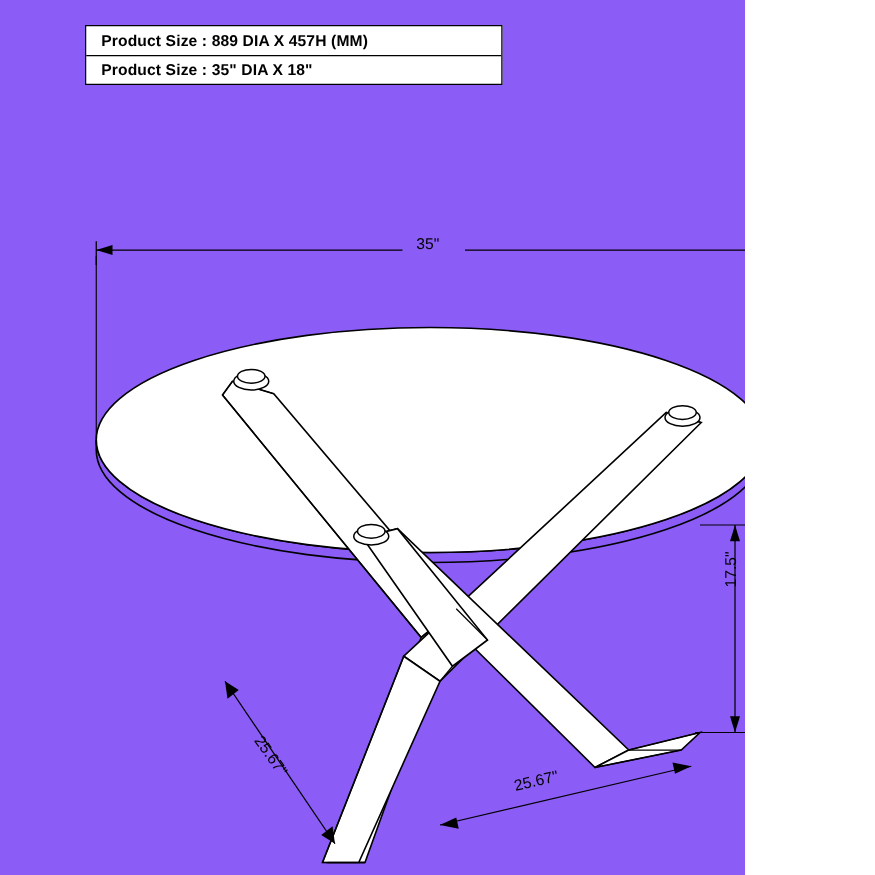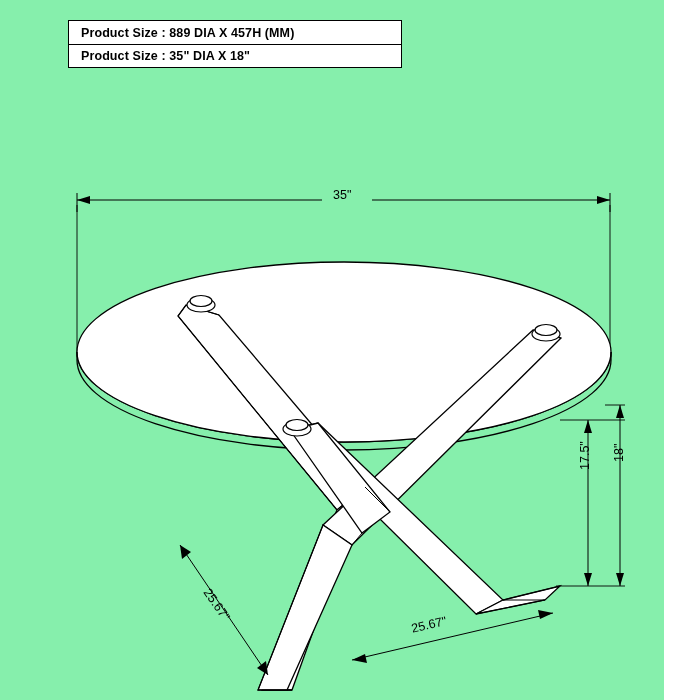--- a/index.html
+++ b/index.html
@@ -2,23 +2,23 @@
 <html><head>
 <meta charset="utf-8">
 <style>
   html, body {
     margin: 0;
     padding: 0;
     background: #ffffff;
   }
   #page {
     position: relative;
-    width: 664px;
+    width: 596px;
     height: 700px;
-    background: #86efac;
+    background: #8b5cf6;
     font-family: "Liberation Sans", sans-serif;
     overflow: hidden;
   }
 
   
   .spec-table {
     position: absolute;
     left: 68px;
     top: 20px;
     width: 334px;

